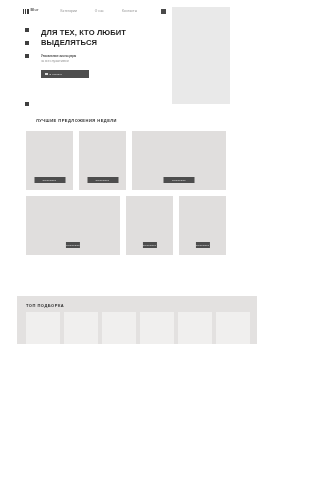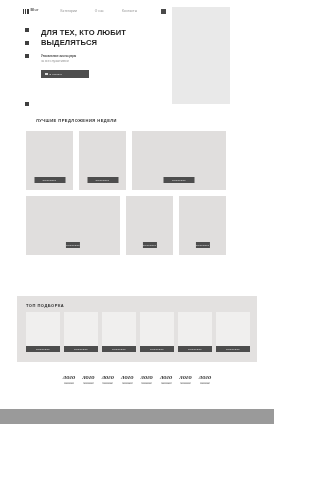--- a/index.html
+++ b/index.html
@@ -4,21 +4,21 @@
 <style>
   html,body{margin:0;padding:0;}
   body{
     width:274px;height:480px;
     background:#ffffff;
     font-family:"Liberation Sans", sans-serif;
     color:#2b2b2b;
     overflow:hidden;
     position:relative;
   }
-  .page{width:274px;height:424px;position:relative;overflow:hidden;}
+  .page{width:274px;height:344px;position:relative;overflow:hidden;}
 
   
   .header{
     position:absolute;top:0;left:0;width:274px;height:22px;
     display:flex;align-items:center;background:#ffffff;
     padding:0 0 0 23px;box-sizing:border-box;
   }
   .logo-mark{
     display:flex;align-items:center;gap:1px;
   }

